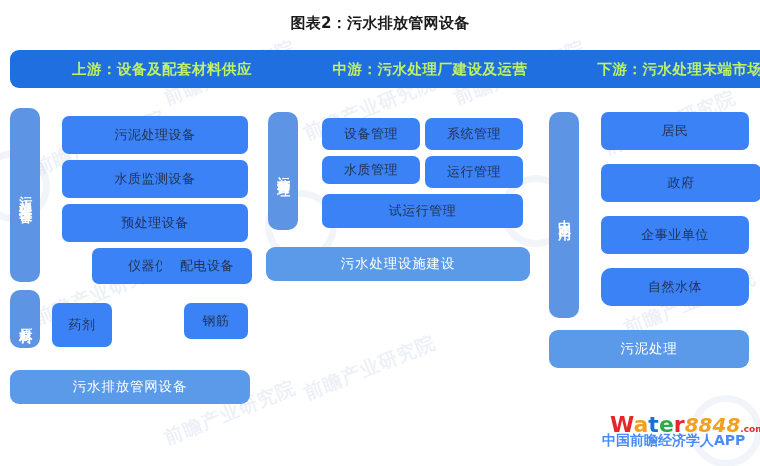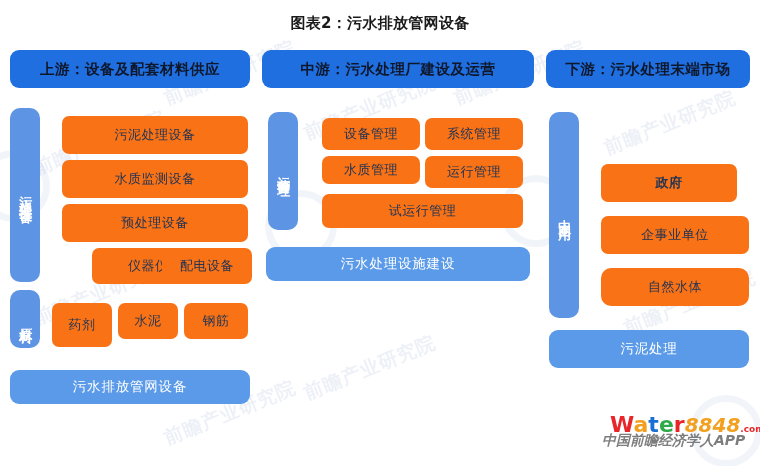--- a/index.html
+++ b/index.html
@@ -53,49 +53,50 @@
     font-weight: bold;
     color: #1a1a1a;
     letter-spacing: 0.3px;
     z-index: 5;
   }
 
   
   .col-header {
     position: absolute;
     background: #1f6fe0;
-    color: #0f172a;
+    color: #bef264;
     font-size: 14.5px;
     font-weight: bold;
     border-radius: 9px;
     display: flex;
     align-items: center;
     justify-content: center;
     letter-spacing: 0.5px;
     z-index: 4;
+    padding-left: 32px;
   }
   .vbar {
     position: absolute;
     background: #5d94e3;
     color: #ffffff;
     border-radius: 10px;
     font-size: 13px;
     font-weight: bold;
     display: flex;
     align-items: center;
     justify-content: center;
     writing-mode: vertical-rl;
     text-orientation: upright;
     letter-spacing: 3px;
     line-height: 1.1;
     z-index: 3;
   }
   .lbox {
     position: absolute;
-    background: #f97316;
+    background: #3b82f6;
     color: #223354;
     border-radius: 7px;
     font-size: 13px;
     display: flex;
     align-items: center;
     justify-content: center;
     letter-spacing: 0.5px;
     z-index: 3;
   }
   .bbar {
@@ -151,25 +152,24 @@
     font-size: 9px;
     color:#e8262a;
     font-style: normal;
     font-weight: bold;
   }
   #brand-logo .logo-overlay {
     position: absolute;
     top: 22px; left: 0px;
     font-size: 14px;
     font-weight: bold;
-    color: #737373;
+    color: #3b82f6;
     opacity: 0.92;
     white-space: nowrap;
     letter-spacing: 0px;
-    font-style: italic;
   }
 </style>
 </head>
 <body>
 
 <div id="canvas">
 
   <div class="wm" style="left:30px;  top:130px;">前瞻产业研究院</div>
   <div class="wm" style="left:30px;  top:280px;">前瞻产业研究院</div>
   <div class="wm" style="left:160px; top:60px;">前瞻产业研究院</div>
@@ -192,42 +192,42 @@
 
   <div class="lbox" style="left:62px; top:116px; width:186px; height:38px;">污泥处理设备</div>
   <div class="lbox" style="left:62px; top:160px; width:186px; height:38px;">水质监测设备</div>
   <div class="lbox" style="left:62px; top:204px; width:186px; height:38px;">预处理设备</div>
   <div class="lbox" style="left:52px; top:248px; width:126px; height:36px;margin-left:40px;">仪器仪表</div>
   <div class="lbox" style="left:162px; top:248px; width:90px; height:36px;">配电设备</div>
 
   <div class="vbar" style="left:10px; top:290px; width:30px; height:58px; letter-spacing:1px;">原材料</div>
 
   <div class="lbox" style="left:52px; top:303px; width:60px; height:44px;">药剂</div>
-  <div class="lbox" style="left:118px; top:303px; width:60px; height:36px;">水泥</div>
   <div class="lbox" style="left:184px; top:303px; width:64px; height:36px;text-align:right;">钢筋</div>
 
   <div class="bbar" style="left:10px; top:370px; width:240px; height:34px;">污水排放管网设备</div>
 
   <div class="col-header" style="left:262px; top:50px; width:272px; height:38px;">中游：污水处理厂建设及运营</div>
 
   <div class="vbar" style="left:268px; top:112px; width:30px; height:118px;">运营管理</div>
 
   <div class="lbox" style="left:322px; top:118px; width:98px; height:32px;">设备管理</div>
   <div class="lbox" style="left:425px; top:118px; width:98px; height:32px;">系统管理</div>
   <div class="lbox" style="left:322px; top:156px; width:98px; height:28px;">水质管理</div>
   <div class="lbox" style="left:425px; top:156px; width:98px; height:32px;">运行管理</div>
   <div class="lbox" style="left:322px; top:194px; width:201px; height:34px;">试运行管理</div>
 
   <div class="bbar" style="left:266px; top:247px; width:264px; height:34px;">污水处理设施建设</div>
 
   <div class="col-header" style="left:546px; top:50px; width:204px; height:38px;">下游：污水处理末端市场</div>
 
   <div class="vbar" style="left:549px; top:112px; width:30px; height:206px;">中水回用</div>
 
-  <div class="lbox" style="left:601px; top:164px; width:136px; height:38px;font-weight:bold;">政府</div>
+  <div class="lbox" style="left:601px; top:112px; width:148px; height:38px;">居民</div>
+  <div class="lbox" style="left:601px; top:164px; width:160px; height:38px;">政府</div>
   <div class="lbox" style="left:601px; top:216px; width:148px; height:38px;">企事业单位</div>
   <div class="lbox" style="left:601px; top:268px; width:148px; height:38px;border-radius:10px;">自然水体</div>
 
   <div class="bbar" style="left:549px; top:330px; width:200px; height:38px;">污泥处理</div>
 
 
   <div id="brand-logo">
     <div class="logo-main">
       <span class="c1">W</span><span class="c2">a</span><span class="c3">t</span><span class="c4">e</span><span class="c5">r</span><span class="logo-num">8848</span><span class="logo-dom">.com</span>
     </div>

